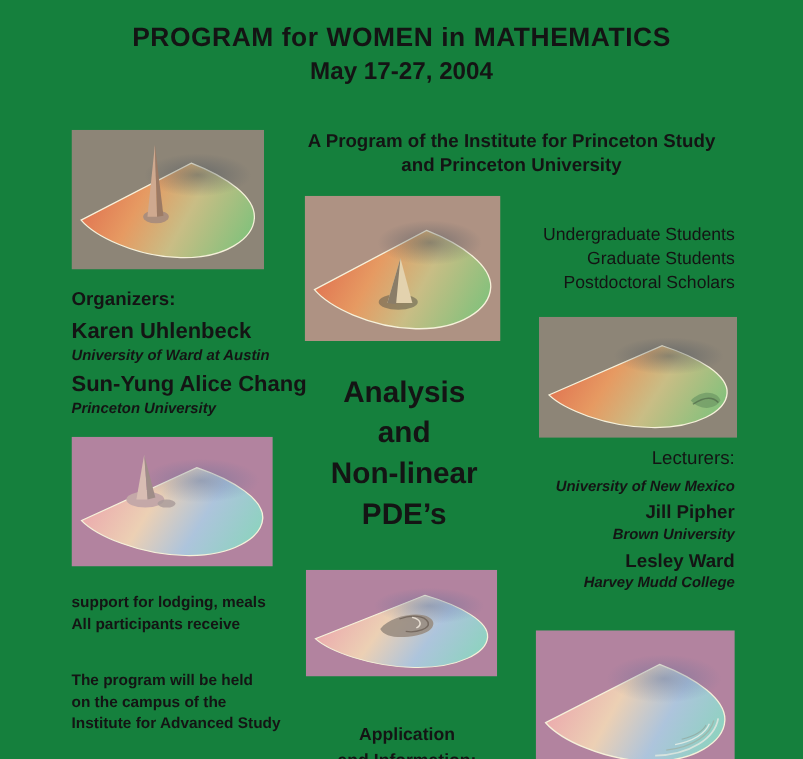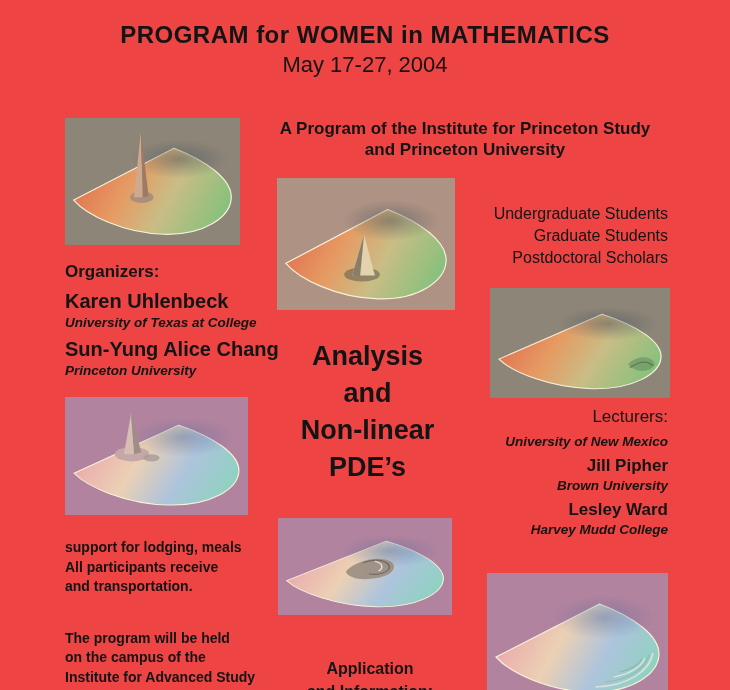--- a/index.html
+++ b/index.html
@@ -1,23 +1,23 @@
 <!DOCTYPE html>
 <html><head>
 <meta charset="utf-8">
 <style>
   html,body{margin:0;padding:0;background:#ffffff;}
-  .poster{position:relative;width:730px;height:690px;background:#ef4444;overflow:hidden;
+  .poster{position:relative;width:730px;height:690px;background:#15803d;overflow:hidden;
           font-family:"Liberation Sans",sans-serif;color:#141414;}
   .abs{position:absolute;}
   .ctr{text-align:center;}
   .rt{text-align:right;}
 
   .title-line1{font-size:24px;font-weight:700;letter-spacing:0.5px;line-height:30px;}
-  .title-line2{font-size:22px;font-weight:400;line-height:30px;}
+  .title-line2{font-size:22px;font-weight:700;line-height:30px;}
   .subtitle{font-size:17px;font-weight:700;line-height:21px;}
 
   .participants{font-size:16px;font-weight:400;line-height:22px;margin-top:15px;}
 
   .org-head{font-size:17px;font-weight:700;margin-bottom:8px;}
   .org-name{font-size:20px;font-weight:700;margin-bottom:2px;}
   .org-affil{font-size:13.5px;font-weight:700;font-style:italic;margin-bottom:8px;}
 
   .topic{font-size:27px;font-weight:700;line-height:37px;}
 
@@ -99,21 +99,21 @@
       <ellipse cx="115" cy="42" rx="48" ry="20" fill="url(#peakShade)"></ellipse>
       <ellipse cx="86" cy="95" rx="18" ry="7" fill="#5f5a4c" opacity="0.55"></ellipse>
       <polygon points="76,96 88,56 99,96" fill="#e3d2ae"></polygon>
       <polygon points="76,96 88,56 84,97" fill="#8a7d68"></polygon>
     </svg>
   </div>
 
   <div class="abs" style="left:65px;top:262px;width:215px;">
     <div class="org-head">Organizers:</div>
     <div class="org-name">Karen Uhlenbeck</div>
-    <div class="org-affil">University of Texas at College</div>
+    <div class="org-affil">University of Ward at Austin</div>
     <div class="org-name">Sun-Yung Alice Chang</div>
     <div class="org-affil">Princeton University</div>
   </div>
 
   <div class="panel" style="left:490px;top:288px;width:180px;height:110px;">
     <svg viewBox="0 0 180 130" preserveAspectRatio="none">
       <rect width="180" height="130" fill="#8d8577"></rect>
       <path class="tear" d="M9,84 L112,31 C146,44 172,63 171,82 C170,101 144,120 102,119 C60,118 22,99 9,84 Z" stroke="#f6f1da"></path>
       <ellipse cx="118" cy="42" rx="50" ry="20" fill="url(#peakShade)"></ellipse>
       <path d="M138,90 C148,78 162,80 165,90 C160,100 146,101 138,90 Z" fill="#6f9a66" opacity="0.75"></path>
@@ -145,21 +145,20 @@
     <div class="lect-affil">University of New Mexico</div>
     <div class="lect-name">Jill Pipher</div>
     <div class="lect-affil">Brown University</div>
     <div class="lect-name">Lesley Ward</div>
     <div class="lect-affil">Harvey Mudd College</div>
   </div>
 
   <div class="abs note" style="left:65px;top:538px;width:220px;">
     <div>support for lodging, meals</div>
     <div>All participants receive</div>
-    <div>and transportation.</div>
     <div class="note-gap">The program will be held</div>
     <div>on the campus of the</div>
     <div>Institute for Advanced Study</div>
   </div>
 
   <div class="panel" style="left:278px;top:518px;width:174px;height:97px;">
     <svg viewBox="0 0 180 130" preserveAspectRatio="none">
       <rect width="180" height="130" fill="#b2839f"></rect>
       <path class="tearP" d="M9,84 L112,31 C146,44 172,63 171,82 C170,101 144,120 102,119 C60,118 22,99 9,84 Z" stroke="#f6f1da"></path>
       <ellipse cx="116" cy="44" rx="52" ry="22" fill="url(#peakShadeBlue)"></ellipse>

